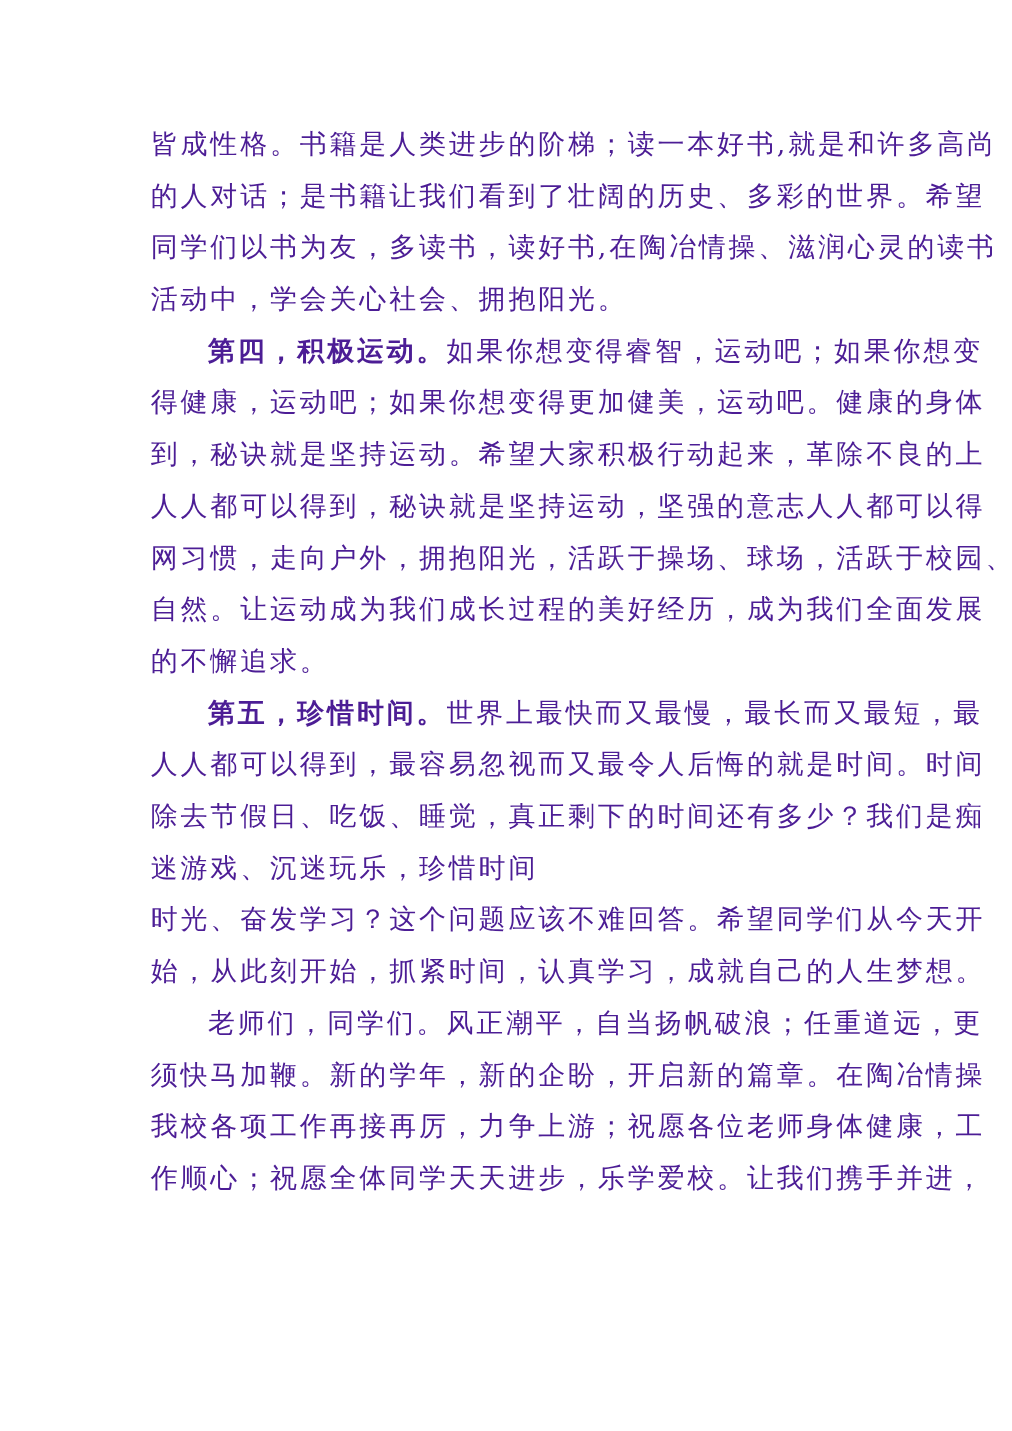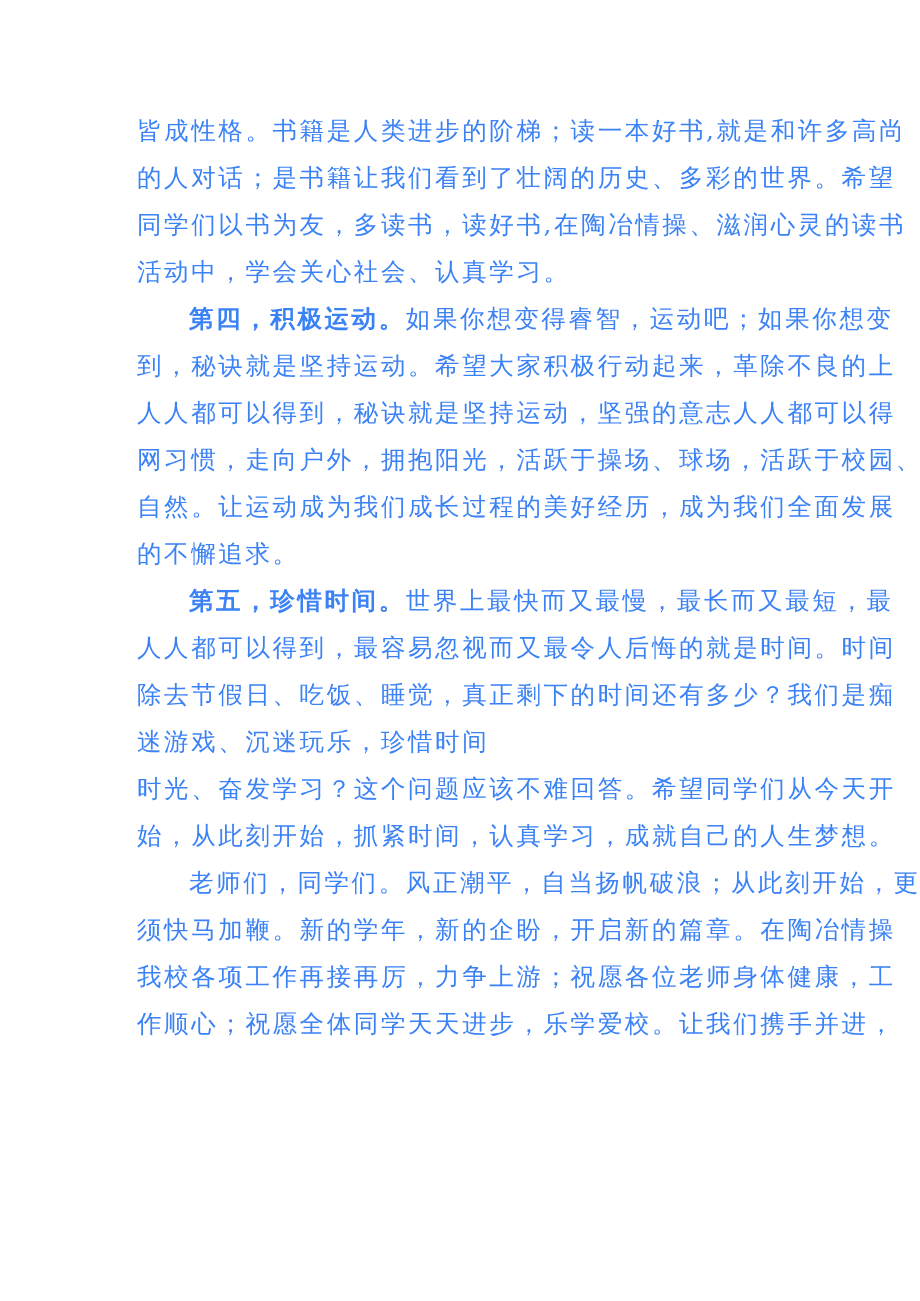--- a/index.html
+++ b/index.html
@@ -1,45 +1,46 @@
 <!DOCTYPE html>
 <html><head>
   <meta charset="utf-8">
   <style>
     html, body { margin: 0; padding: 0; background: #ffffff; }
     body { width: 920px; height: 1301px; position: relative; overflow: hidden; }
     .page {
       position: absolute; left: 137px; top: 107px; width: 660px;
       font-family: "DejaVu Serif", "Liberation Serif", serif;
-      font-size: 24.5px; color: #3b82f6;
+      font-size: 24.5px; color: #4c1d95;
     }
     .line {
       height: 47px; line-height: 47px; white-space: nowrap;
       letter-spacing: 2.6px;
     }
     .indent { padding-left: 52px; }
     .bold { font-weight: bold; }
   </style>
 </head>
 <body>
 
 <div class="page">
   <div class="line">皆成性格。书籍是人类进步的阶梯；读一本好书,就是和许多高尚</div>
   <div class="line">的人对话；是书籍让我们看到了壮阔的历史、多彩的世界。希望</div>
   <div class="line">同学们以书为友，多读书，读好书,在陶冶情操、滋润心灵的读书</div>
-  <div class="line">活动中，学会关心社会、认真学习。</div>
+  <div class="line">活动中，学会关心社会、拥抱阳光。</div>
   <div class="line indent"><span class="bold">第四，积极运动。</span><span>如果你想变得睿智，运动吧；如果你想变</span></div>
+  <div class="line">得健康，运动吧；如果你想变得更加健美，运动吧。健康的身体</div>
   <div class="line">到，秘诀就是坚持运动。希望大家积极行动起来，革除不良的上</div>
   <div class="line">人人都可以得到，秘诀就是坚持运动，坚强的意志人人都可以得</div>
   <div class="line">网习惯，走向户外，拥抱阳光，活跃于操场、球场，活跃于校园、</div>
   <div class="line">自然。让运动成为我们成长过程的美好经历，成为我们全面发展</div>
   <div class="line">的不懈追求。</div>
   <div class="line indent"><span class="bold">第五，珍惜时间。</span><span>世界上最快而又最慢，最长而又最短，最</span></div>
   <div class="line">人人都可以得到，最容易忽视而又最令人后悔的就是时间。时间</div>
   <div class="line">除去节假日、吃饭、睡觉，真正剩下的时间还有多少？我们是痴</div>
   <div class="line">迷游戏、沉迷玩乐，珍惜时间</div>
   <div class="line">时光、奋发学习？这个问题应该不难回答。希望同学们从今天开</div>
   <div class="line">始，从此刻开始，抓紧时间，认真学习，成就自己的人生梦想。</div>
-  <div class="line indent">老师们，同学们。风正潮平，自当扬帆破浪；从此刻开始，更</div>
+  <div class="line indent">老师们，同学们。风正潮平，自当扬帆破浪；任重道远，更</div>
   <div class="line">须快马加鞭。新的学年，新的企盼，开启新的篇章。在陶冶情操</div>
   <div class="line">我校各项工作再接再厉，力争上游；祝愿各位老师身体健康，工</div>
   <div class="line">作顺心；祝愿全体同学天天进步，乐学爱校。让我们携手并进，</div>
 </div>
 
 </body></html>

